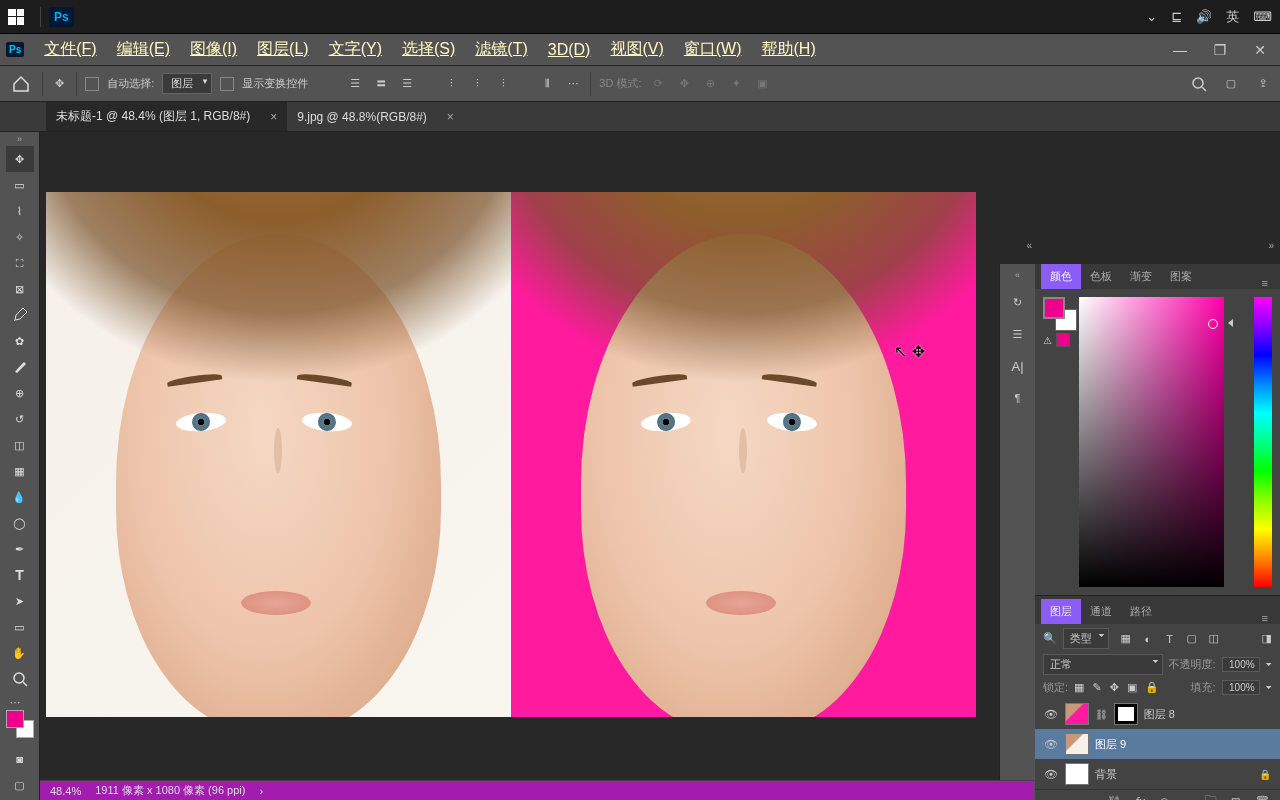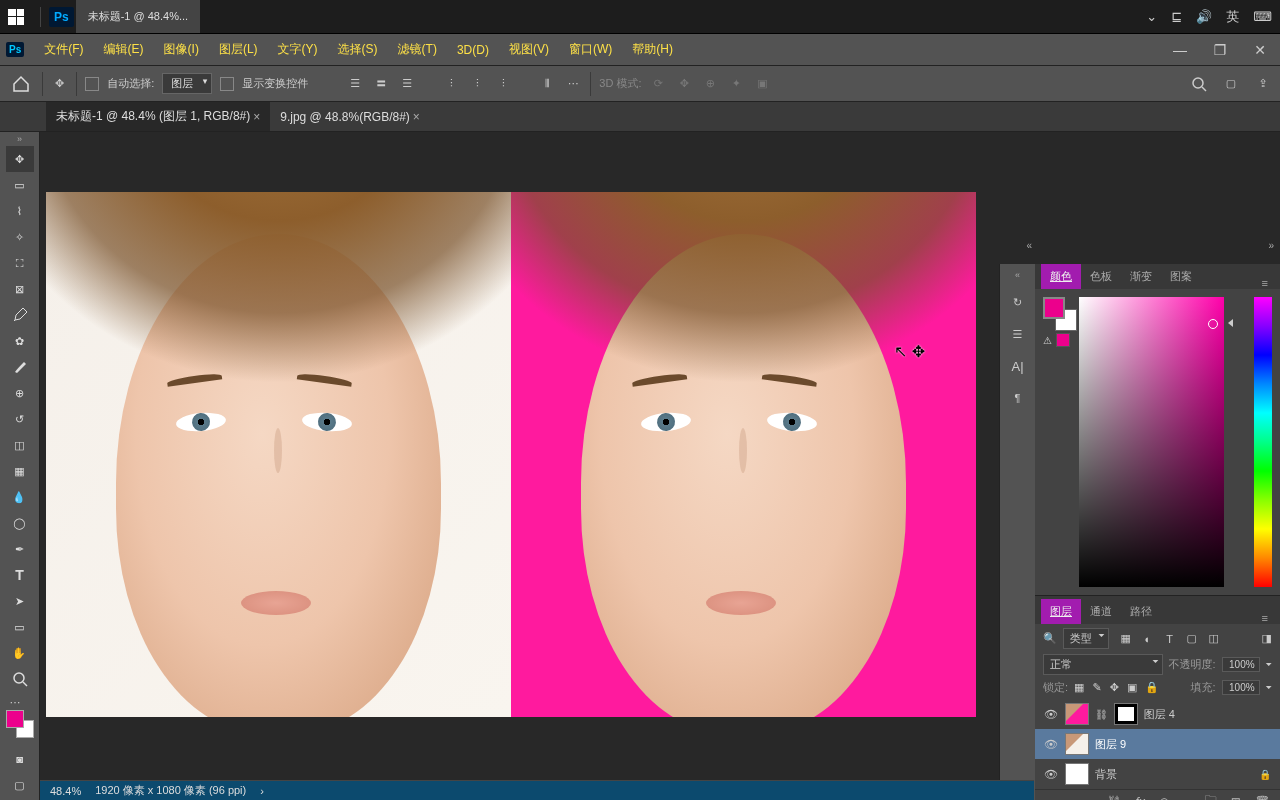--- a/index.html
+++ b/index.html
@@ -6,33 +6,33 @@
 body { background: #323232; color: #ccc; font-size: 11px; overflow: hidden; width: 1280px; height: 800px; }
 .taskbar { height: 34px; background: #1d1d1d; display: flex; align-items: center; padding: 0 8px; border-bottom: 1px solid #000; }
 .taskbar .win-icon { width: 16px; height: 16px; display: grid; grid-template-columns: 1fr 1fr; grid-template-rows: 1fr 1fr; gap: 1px; margin-right: 8px; }
 .taskbar .win-icon span { background: #fff; }
 .taskbar .divider { width: 1px; height: 20px; background: #444; margin: 0 8px; }
 .taskbar .ps-badge { background: #001833; color: #00aaff; font-weight: bold; padding: 3px 5px; font-size: 12px; border-radius: 2px; }
 .taskbar .tab-active { background: #444; padding: 6px 12px; color: #ddd; margin-left: 2px; height: 100%; display: flex; align-items: center; }
 .taskbar .right { margin-left: auto; display: flex; gap: 14px; align-items: center; color: #ccc; font-size: 13px; }
 .menubar { height: 32px; background: #535353; display: flex; align-items: center; padding-left: 6px; border-bottom: 1px solid #222; }
 .menubar .ps-small { background: #001833; color: #00c8ff; font-weight: bold; padding: 2px 3px; font-size: 10px; border-radius: 2px; margin-right: 10px; }
-.menubar .menu-item { padding: 0 10px; color: #fde047; font-size: 12px; cursor: pointer; }
+.menubar .menu-item { padding: 0 10px; color: #fef9c3; font-size: 16px; cursor: pointer; text-decoration: underline; }
 .menubar .window-controls { margin-left: auto; display: flex; }
 .menubar .window-controls div { width: 40px; height: 30px; display: flex; align-items: center; justify-content: center; color: #ccc; font-size: 14px; }
 .optionsbar { height: 36px; background: #535353; display: flex; align-items: center; padding: 0 8px; border-bottom: 1px solid #222; gap: 8px; }
 .optionsbar .icon-box { padding: 4px; }
 .optionsbar .sep { width: 1px; height: 24px; background: #3a3a3a; }
 .optionsbar .chk { width: 14px; height: 14px; border: 1px solid #888; display: inline-block; vertical-align: middle; }
 .optionsbar .dropdown { background: #3a3a3a; padding: 2px 18px 2px 8px; border: 1px solid #666; position: relative; color: #ddd; }
 .optionsbar .dropdown:after { content: "▾"; position: absolute; right: 4px; font-size: 9px; }
 .optionsbar .ob-icon { width: 18px; height: 18px; display: flex; align-items: center; justify-content: center; color: #ccc; }
 .optionsbar .right-icons { margin-left: auto; display: flex; gap: 14px; }
 .doc-tabs { height: 30px; background: #3a3a3a; display: flex; align-items: center; padding-left: 46px; border-bottom: 1px solid #222; }
-.doc-tabs .tab { padding: 6px 10px; color: #ddd; display: flex; align-items: center; gap: 3px; height: 100%; font-size: 12px; }
+.doc-tabs .tab { padding: 6px 10px; color: #ddd; display: flex; align-items: center; gap: 20px; height: 100%; font-size: 12px; }
 .doc-tabs .tab.active { background: #282828; }
 .doc-tabs .close { color: #aaa; font-size: 12px; }
 .workspace { position: absolute; top: 132px; left: 0; right: 0; bottom: 0; display: flex; }
 .toolbar-left { width: 40px; background: #535353; display: flex; flex-direction: column; align-items: center; padding-top: 2px; gap: 0; border-right: 1px solid #222; }
 .toolbar-left .tool { width: 28px; height: 26px; display: flex; align-items: center; justify-content: center; color: #ddd; position: relative; }
 .toolbar-left .tool.active { background: #3a3a3a; }
 .toolbar-left .expand { font-size: 9px; color: #aaa; margin-bottom: 2px; }
 .swatch-wrap { margin-top: 10px; position: relative; width: 28px; height: 28px; }
 .swatch-fg { width: 18px; height: 18px; background: #ec008c; border: 1px solid #aaa; position: absolute; top: 0; left: 0; z-index: 2; }
 .swatch-bg { width: 18px; height: 18px; background: #fff; border: 1px solid #aaa; position: absolute; bottom: 0; right: 0; }
@@ -47,27 +47,27 @@
 .eye { position: absolute; width: 50px; height: 18px; background: #fff; border-radius: 50%; top: 42%; }
 .eye.l { left: 28%; transform: rotate(-5deg); }
 .eye.r { left: 55%; transform: rotate(5deg); }
 .iris { position: absolute; width: 18px; height: 18px; background: radial-gradient(circle, #000 25%, #5a7a8a 26%, #4a6878 100%); border-radius: 50%; top: 0; left: 50%; transform: translateX(-50%); }
 .brow { position: absolute; width: 55px; height: 7px; background: #6b4a2c; border-radius: 50% 50% 0 0; top: 35%; }
 .brow.l { left: 26%; transform: rotate(-8deg); }
 .brow.r { left: 54%; transform: rotate(8deg); }
 .lips { position: absolute; width: 70px; height: 24px; background: radial-gradient(ellipse, #e8a494 0%, #d88c7a 100%); border-radius: 50%; top: 76%; left: 42%; }
 .nose-shadow { position: absolute; width: 8px; height: 45px; background: rgba(190,140,110,0.3); top: 45%; left: 49%; border-radius: 50%; }
 .cursor { position: absolute; top: 210px; left: 854px; color: #000; font-size: 16px; z-index: 10; pointer-events: none; text-shadow: 0 0 2px #fff; }
-.statusbar { position: absolute; bottom: 0; left: 40px; right: 246px; height: 20px; background: #0c4a6e; color: #ddd; font-size: 11px; display: flex; align-items: center; padding: 0 10px; gap: 14px; border-top: 1px solid #444; }
+.statusbar { position: absolute; bottom: 0; left: 40px; right: 246px; height: 20px; background: #a21caf; color: #ddd; font-size: 11px; display: flex; align-items: center; padding: 0 10px; gap: 14px; border-top: 1px solid #444; }
 .right-clip { position: absolute; right: 0; top: 132px; bottom: 0; width: 246px; background: #434343; display: flex; flex-direction: column; border-left: 1px solid #222; }
 .rc-inset { width: 36px; background: #535353; position: absolute; left: -36px; top: 0; bottom: 0; display: flex; flex-direction: column; align-items: center; padding-top: 6px; gap: 12px; border-left: 1px solid #222;}
 .rc-inset .ic { width: 20px; height: 20px; display:flex; align-items:center; justify-content:center; color:#ccc; }
 .panel-tabs { height: 28px; display: flex; align-items: flex-end; padding: 0 6px; background: #383838; gap: 0; }
 .panel-tabs .ptab { padding: 5px 9px; color: #aaa; font-size: 11px; }
-.panel-tabs .ptab.active { background: #a21caf; color: #eee; text-decoration: underline; }
+.panel-tabs .ptab.active { background: #8b5cf6; color: #eee; }
 .panel-tabs .menu-dots { margin-left: auto; color: #aaa; padding-right: 6px; }
 .color-panel { padding: 8px; display: flex; gap: 6px; }
 .color-swatch-mini { display: flex; flex-direction: column; gap: 6px; }
 .csw-pair { position: relative; width: 30px; height: 30px; }
 .csw-pair .f { width: 22px; height: 22px; background: #ec008c; border: 2px solid #888; position: absolute; top: 0; left: 0; z-index: 1; }
 .csw-pair .b { width: 22px; height: 22px; background: #fff; border: 1px solid #666; position: absolute; bottom: -4px; right: -4px; }
 .warn-row { display:flex; gap:4px; align-items:center; }
 .warn-row .tri { color:#ccc; font-size:10px; }
 .warn-row .box { width:14px; height:14px; background:#ec008c; border:1px solid #555;}
 .picker { flex: 1; position: relative; height: 290px; }
@@ -109,21 +109,20 @@
 
 <div class="taskbar">
   <div class="win-icon">
       <span></span>
       <span></span>
       <span></span>
       <span></span>
     </div>
   <div class="divider"></div>
   <div class="ps-badge">Ps</div>
-  <div class="tab-active">未标题-1 @ 48.4%...</div>
   <div class="right">
     <span>⌄</span>
     <span>⊑</span>
     <span>🔊</span>
     <span>英</span>
     <span>⌨</span>
   </div>
 </div>
 
 <div class="menubar">
@@ -363,21 +362,21 @@
           <span class="val">100%</span>
           <span style="font-size:8px">⏷</span>
         </div>
       </div>
       <div class="layers-list">
         <div class="layer-row">
           <span class="eye">👁</span>
           <div class="thumb face-th"></div>
           <span class="link-ic">⛓</span>
           <div class="thumb mask"></div>
-          <span>图层 4</span>
+          <span>图层 8</span>
         </div>
         <div class="layer-row active">
           <span class="eye">👁</span>
           <div class="thumb face-th2"></div>
           <span>图层 9</span>
         </div>
         <div class="layer-row">
           <span class="eye">👁</span>
           <div class="thumb white"></div>
           <span>背景</span>
@@ -391,16 +390,16 @@
         <span>◐</span>
         <span>🗀</span>
         <span>⊞</span>
         <span>🗑</span>
       </div>
     </div>
   </div>
 
   <div class="statusbar">
     <span>48.4%</span>
-    <span>1920 像素 x 1080 像素 (96 ppi)</span>
+    <span>1911 像素 x 1080 像素 (96 ppi)</span>
     <span>›</span>
   </div>
 </div>
 
 </body></html>

